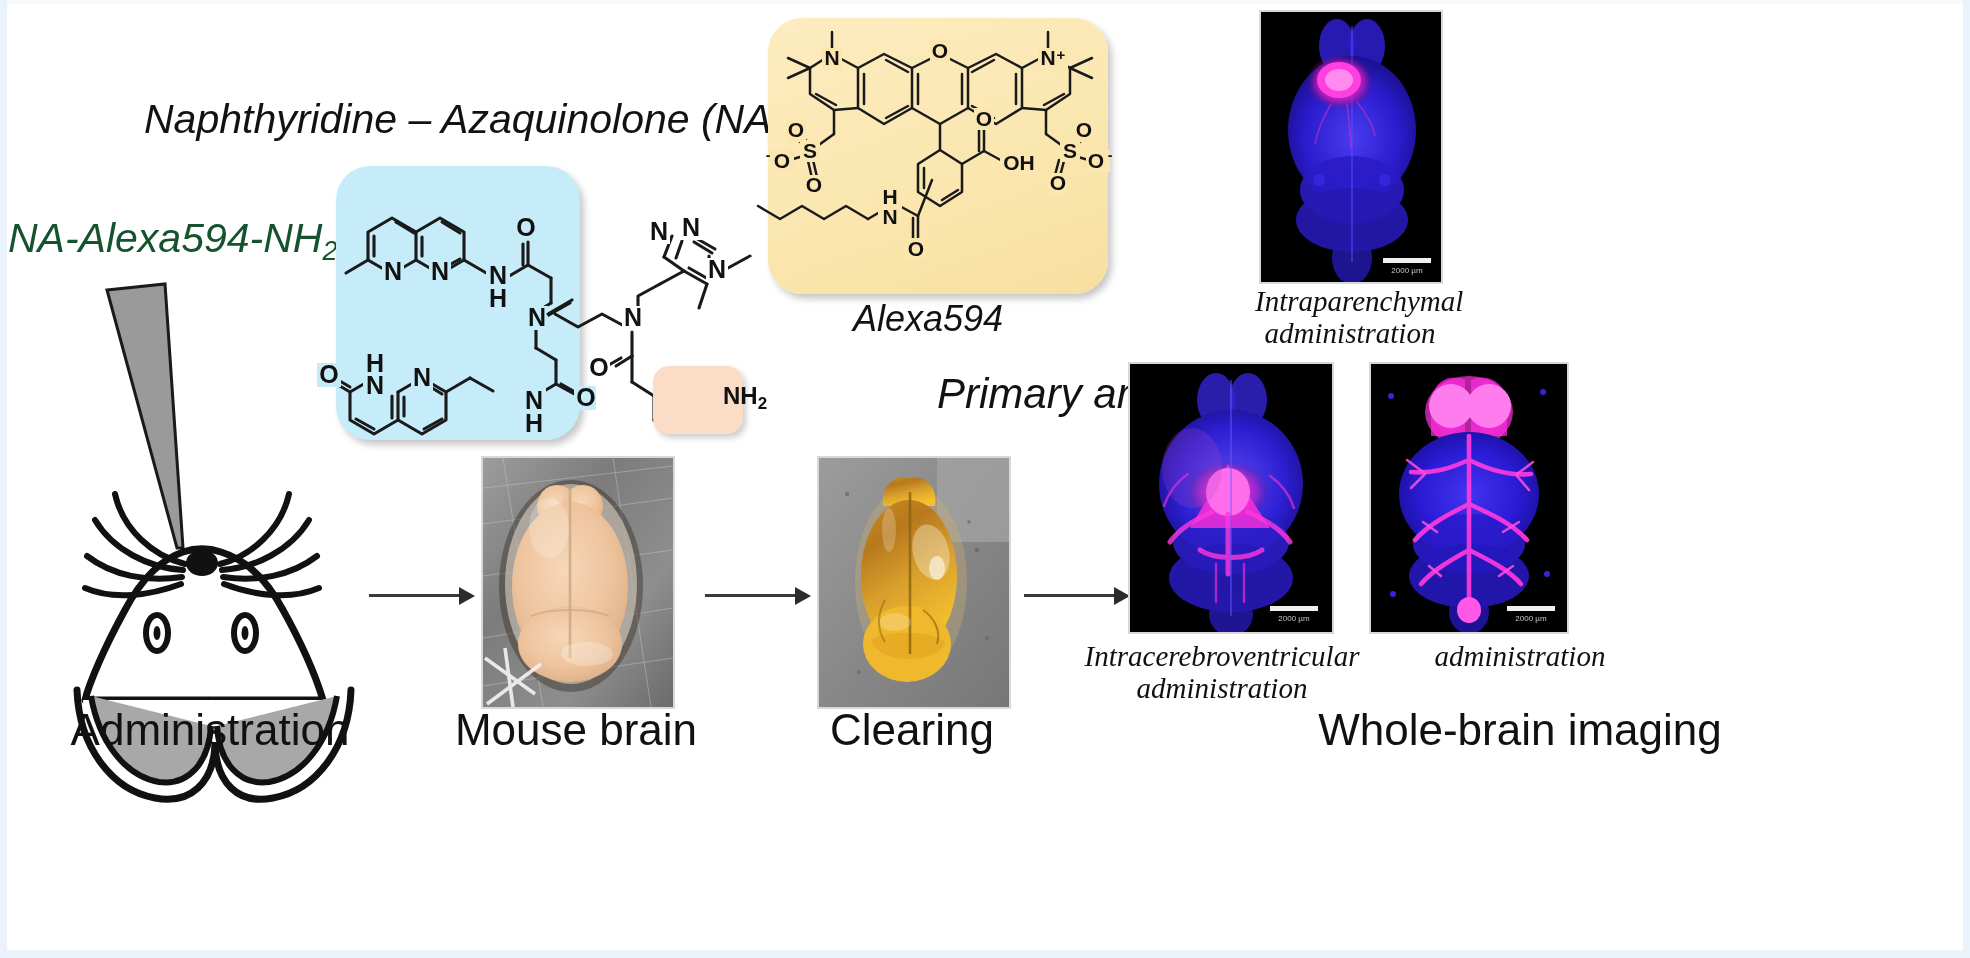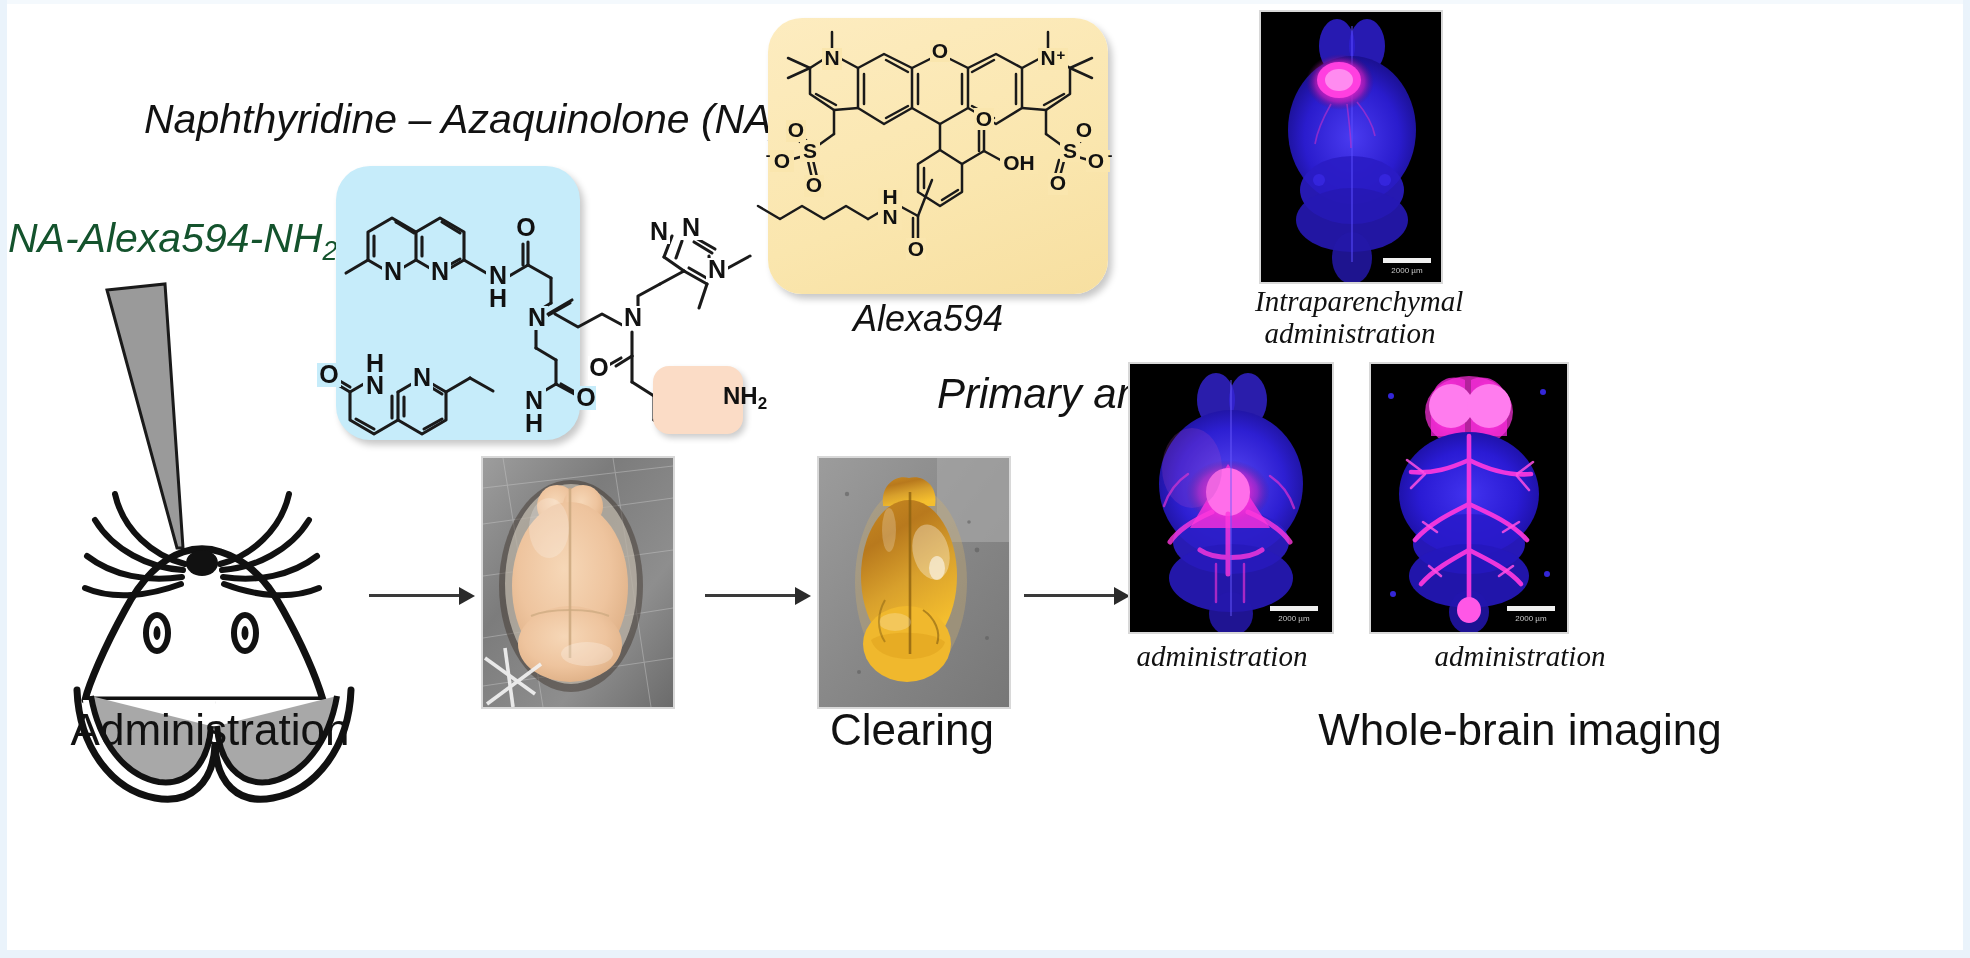--- a/index.html
+++ b/index.html
@@ -583,20 +583,21 @@
       <ellipse cx="62" cy="104" rx="30" ry="40" fill="#b048c6" opacity=".22"></ellipse>
 
       <path d="M101 16 L101 252" stroke="#6a5aff" stroke-width="2" opacity=".45"></path>
 
       <rect x="140" y="242" width="48" height="5" fill="#f0f0f0"></rect>
       <text x="164" y="257" fill="#c8c8c8" font-size="8" text-anchor="middle" font-family="'Liberation Sans',sans-serif">2000 µm</text>
     </svg>
   </div>
 
   <div class="abs admin-cap" style="left:1078px;top:640px;width:288px;">
+    <div>Intracerebroventricular</div>
     <div>administration</div>
   </div>
 
   <div class="brainfl photo-border" style="left:1369px;top:362px;width:196px;height:268px;">
     <svg width="196" height="268" viewBox="0 0 196 268">
       <defs>
         <radialGradient id="blueBrain3" cx="50%" cy="50%" r="64%">
           <stop offset="0%" stop-color="#4233ef"></stop>
           <stop offset="55%" stop-color="#2a1bd4"></stop>
           <stop offset="100%" stop-color="#150a85"></stop>
@@ -655,18 +656,19 @@
       <text x="160" y="257" fill="#c8c8c8" font-size="8" text-anchor="middle" font-family="'Liberation Sans',sans-serif">2000 µm</text>
     </svg>
   </div>
 
   <div class="abs admin-cap" style="left:1395px;top:640px;width:250px;">
     <div>administration</div>
   </div>
 
   <div class="abs step-label" style="left:0px;top:705px;width:420px;">Administration</div>
 
+  <div class="abs step-label" style="left:416px;top:705px;width:320px;">Mouse brain</div>
 
   <div class="abs step-label" style="left:762px;top:705px;width:300px;">Clearing</div>
 
   <div class="abs step-label" style="left:1140px;top:705px;width:760px;">Whole-brain imaging</div>
 
 </div>
 
 </body></html>

